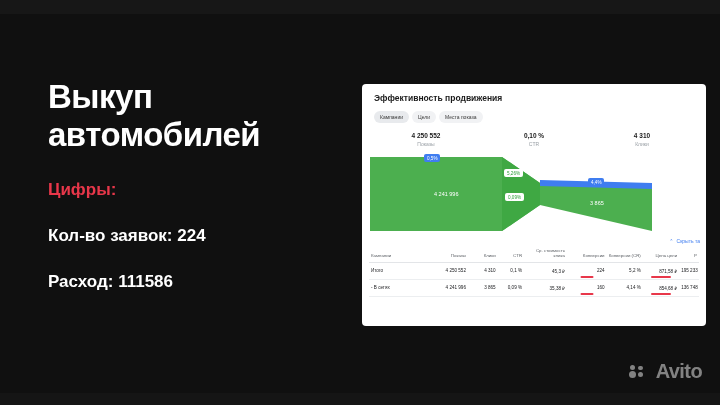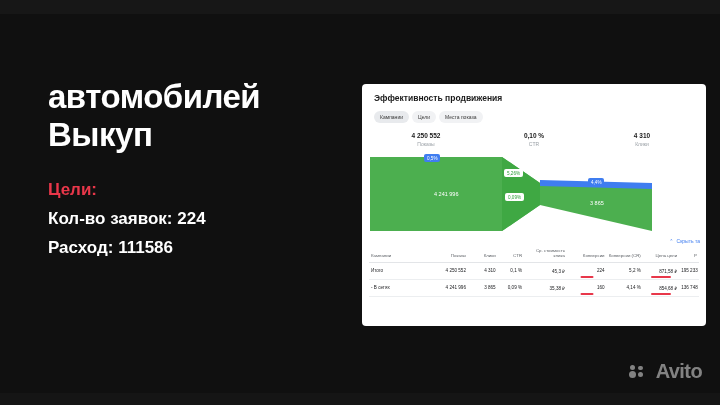--- a/index.html
+++ b/index.html
@@ -18,21 +18,21 @@
   .left{position:absolute;left:48px;top:78px;width:300px;}
   .title{
     color:#ffffff;font-size:33px;line-height:38px;font-weight:bold;
     letter-spacing:-0.5px;margin:0;
   }
   .title span{display:block;}
   .figures-label{
     color:#e8374a;font-size:17px;font-weight:bold;margin-top:26px;
   }
   .figline{
-    color:#ffffff;font-size:17px;font-weight:bold;margin-top:9px;
+    color:#ffffff;font-size:17px;font-weight:bold;margin-top:26px;
     white-space:nowrap;
   }
 
   
   .panel{
     position:absolute;left:362px;top:84px;width:344px;height:242px;
     background:#ffffff;border-radius:4px;overflow:hidden;
   }
   .panel-head{padding:9px 12px 0 12px;}
   .panel-title{font-size:8.5px;color:#1a1a1a;font-weight:bold;}
@@ -106,24 +106,24 @@
 </head>
 <body>
 
 <div class="stage">
 
   <div class="topbar"></div>
   <div class="botbar"></div>
 
   <div class="left">
     <div class="title">
+      <span>Выкуп</span>
       <span>автомобилей</span>
-      <span>Выкуп</span>
-    </div>
-    <div class="figures-label">Цели:</div>
+    </div>
+    <div class="figures-label">Цифры:</div>
     <div class="figline">Кол-во заявок: 224</div>
     <div class="figline">Расход: 111586</div>
   </div>
 
   <div class="panel">
 
     <div class="panel-head">
       <div class="panel-title">Эффективность продвижения</div>
       <div class="tabs">
         <div class="tab active">Кампании</div>

